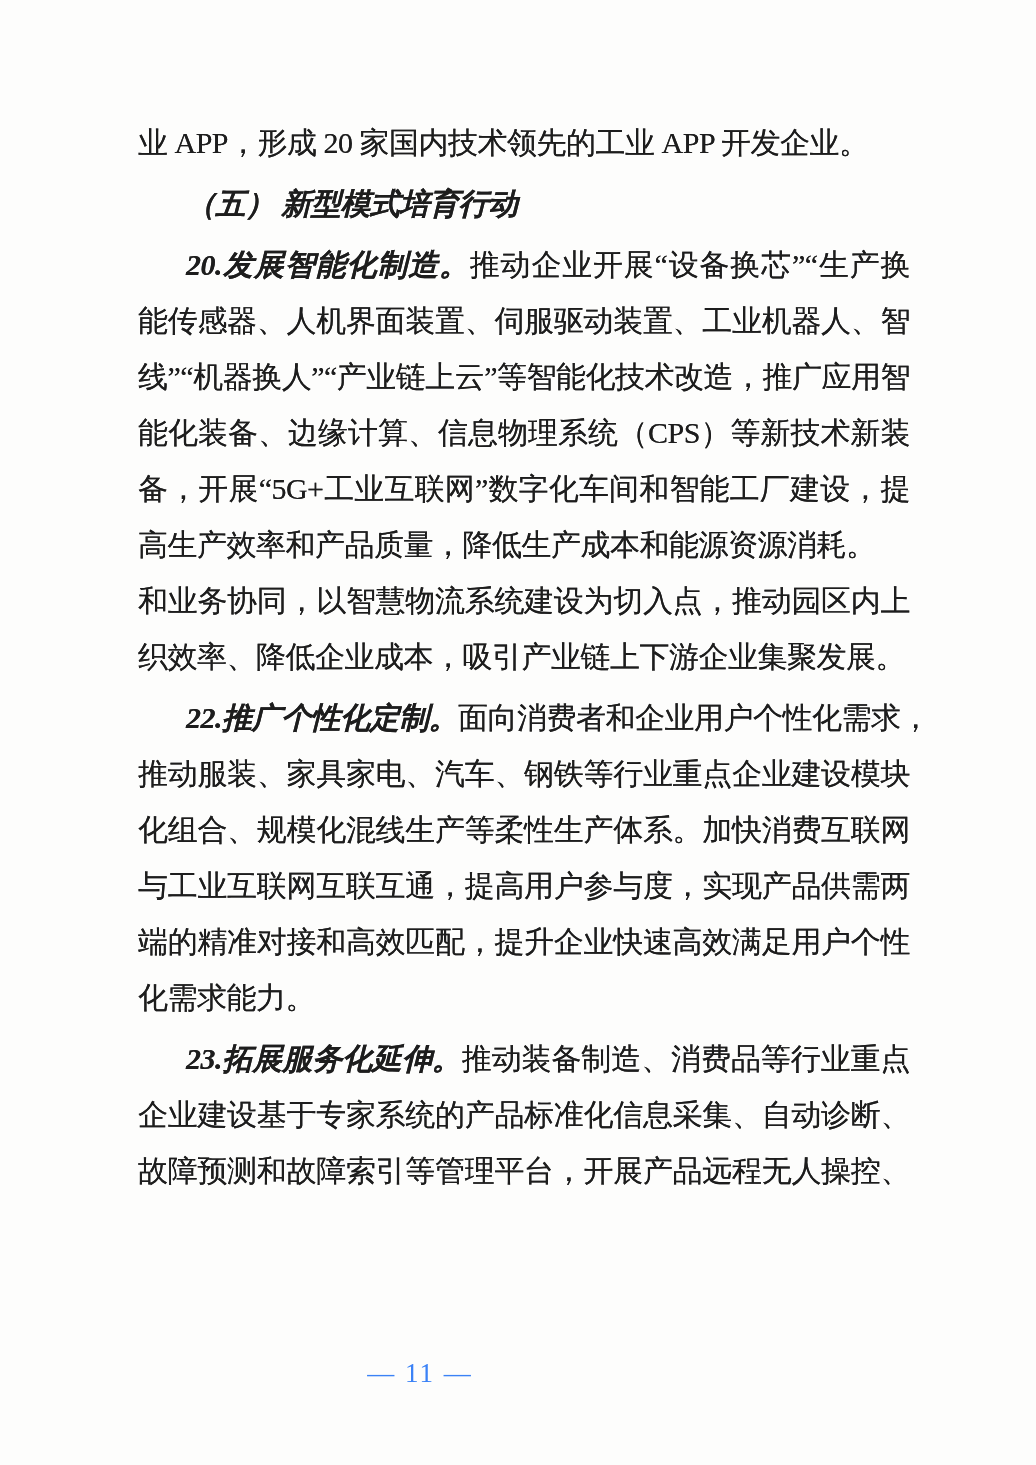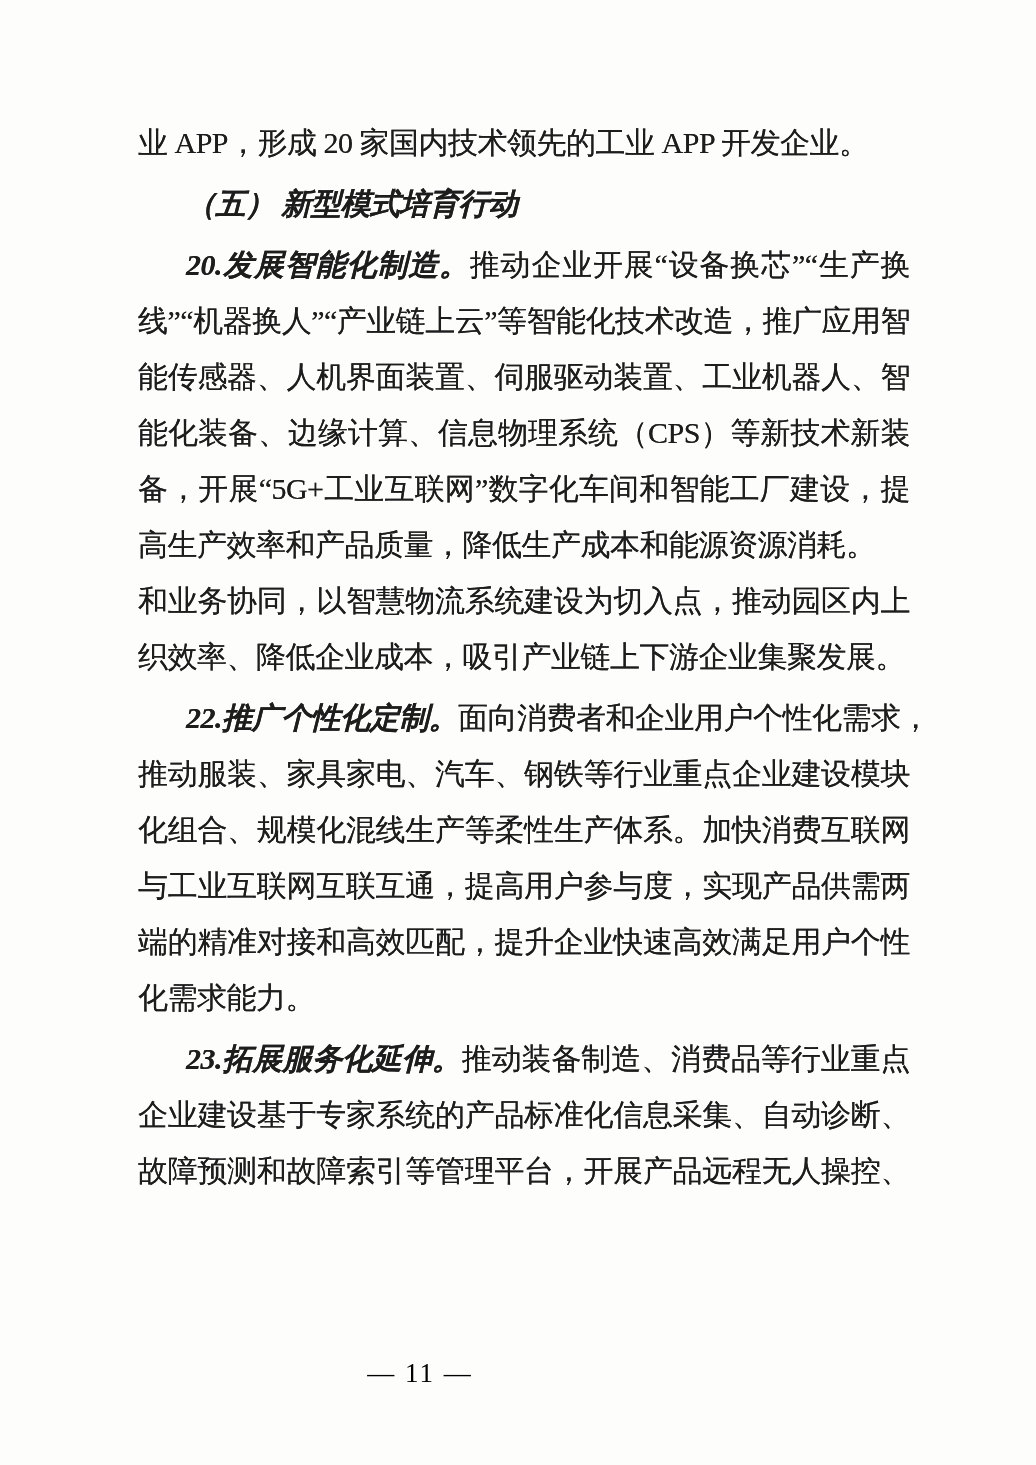--- a/index.html
+++ b/index.html
@@ -52,34 +52,34 @@
   }
   .page-number {
     position: absolute;
     top: 1358px;
     left: 0;
     width: 840px;
     height: 40px;
     text-align: center;
     font-size: 27px;
     letter-spacing: 2px;
-    color: #000000;
+    color: #3b82f6;
     font-family: "Liberation Serif", serif;
   }
 </style>
 </head>
 <body>
 
 <div class="page">
   <div class="text-block">
       <div class="line"><span>业 APP，形成 20 家国内技术领先的工业 APP 开发企业。</span></div>
       <div class="line indent"><span class="lead">（五） 新型模式培育行动</span></div>
       <div class="line indent justify"><span class="lead">20.发展智能化制造。</span><span>推动企业开展“设备换芯”“生产换</span></div>
+      <div class="line justify"><span>能传感器、人机界面装置、伺服驱动装置、工业机器人、智</span></div>
       <div class="line justify"><span>线”“机器换人”“产业链上云”等智能化技术改造，推广应用智</span></div>
-      <div class="line justify"><span>能传感器、人机界面装置、伺服驱动装置、工业机器人、智</span></div>
       <div class="line justify"><span>能化装备、边缘计算、信息物理系统（CPS）等新技术新装</span></div>
       <div class="line justify"><span>备，开展“5G+工业互联网”数字化车间和智能工厂建设，提</span></div>
       <div class="line"><span>高生产效率和产品质量，降低生产成本和能源资源消耗。</span></div>
       <div class="line justify"><span>和业务协同，以智慧物流系统建设为切入点，推动园区内上</span></div>
       <div class="line"><span>织效率、降低企业成本，吸引产业链上下游企业集聚发展。</span></div>
       <div class="line indent justify"><span class="lead">22.推广个性化定制。</span><span>面向消费者和企业用户个性化需求，</span></div>
       <div class="line justify"><span>推动服装、家具家电、汽车、钢铁等行业重点企业建设模块</span></div>
       <div class="line justify"><span>化组合、规模化混线生产等柔性生产体系。加快消费互联网</span></div>
       <div class="line justify"><span>与工业互联网互联互通，提高用户参与度，实现产品供需两</span></div>
       <div class="line justify"><span>端的精准对接和高效匹配，提升企业快速高效满足用户个性</span></div>

